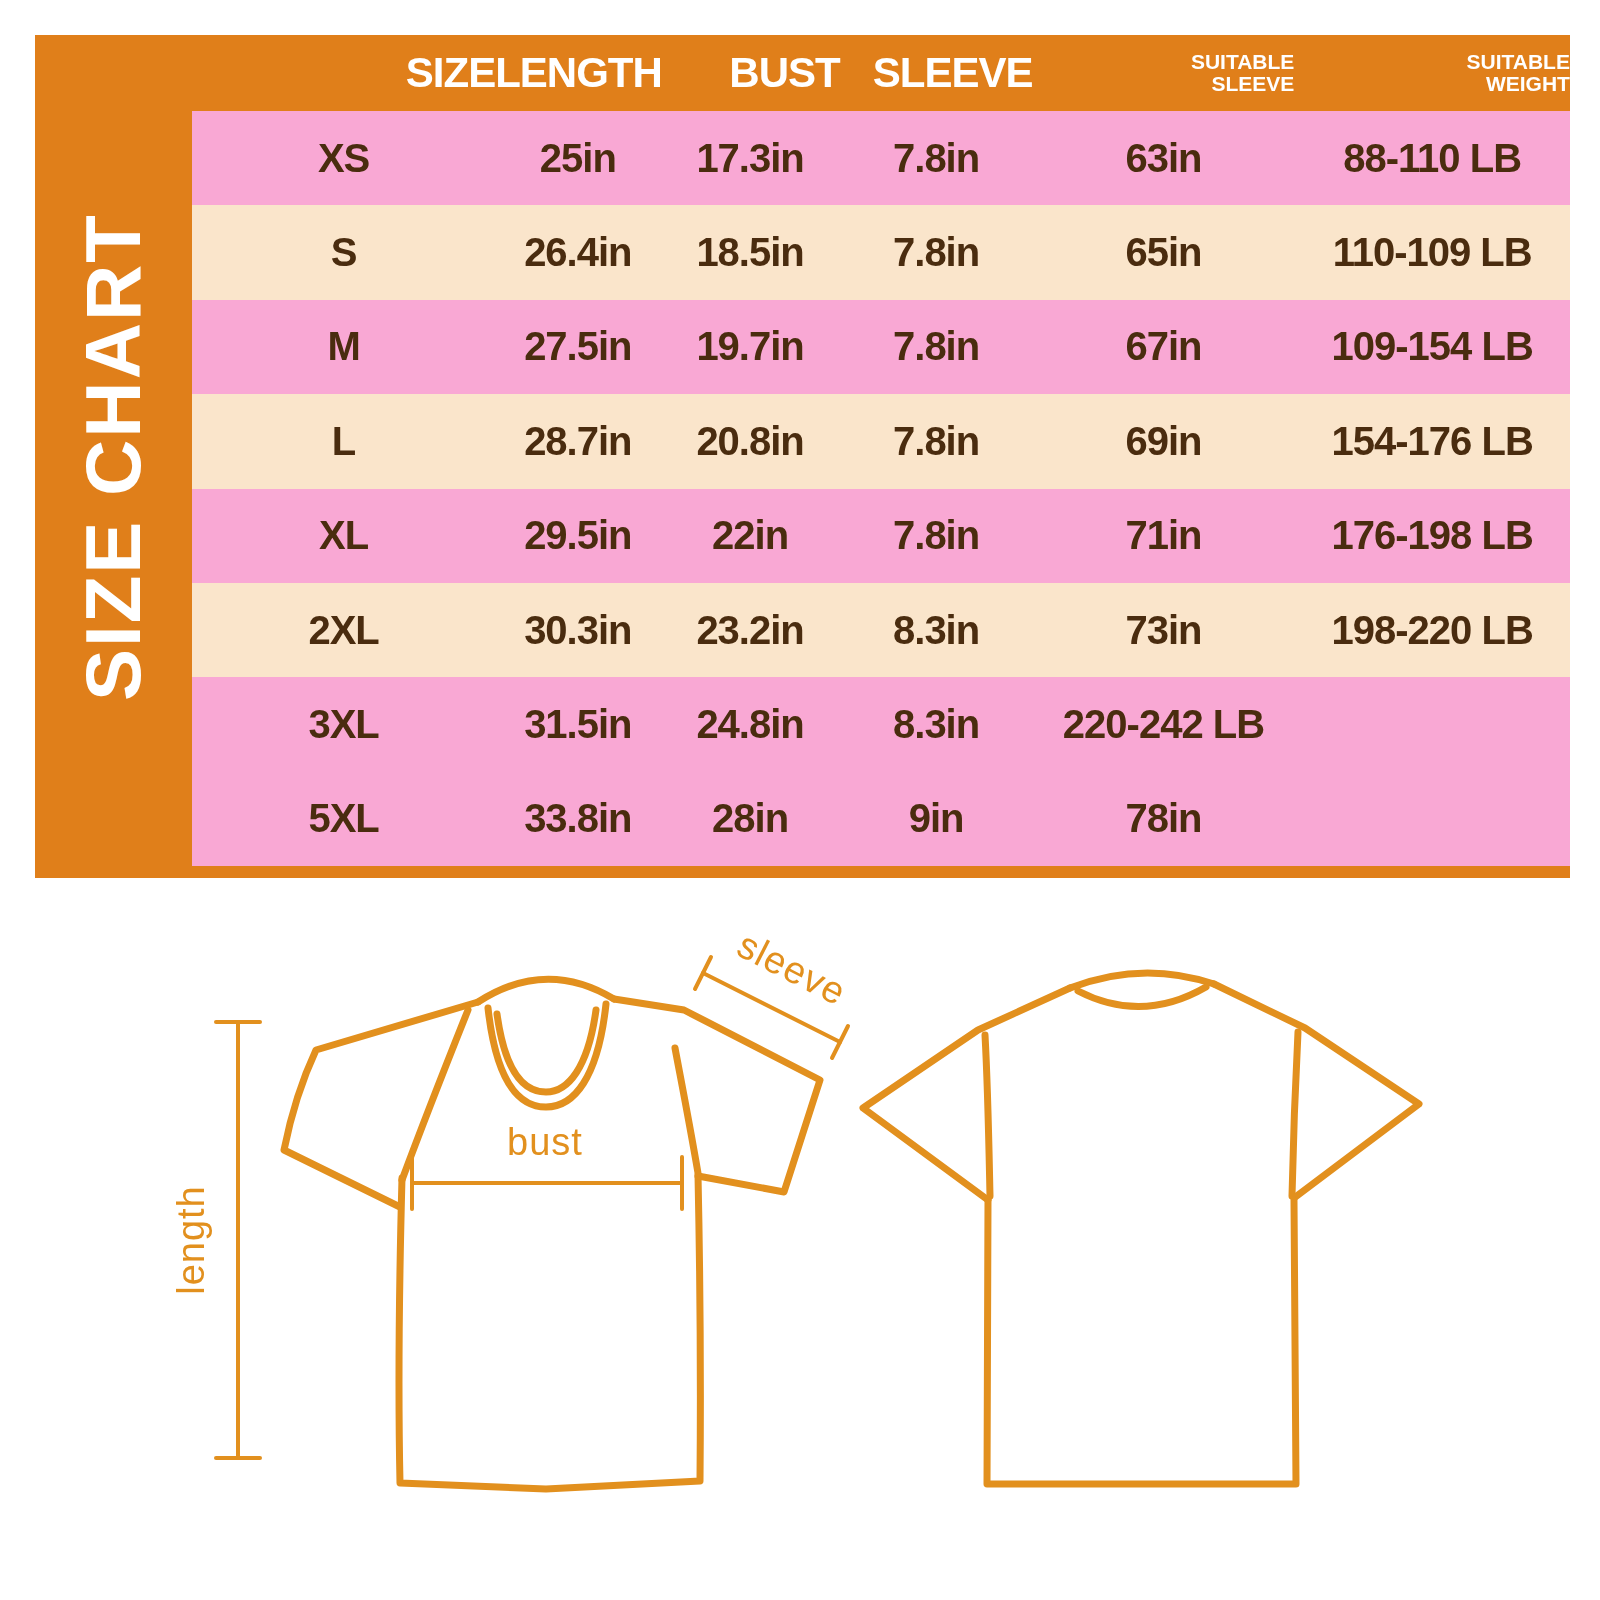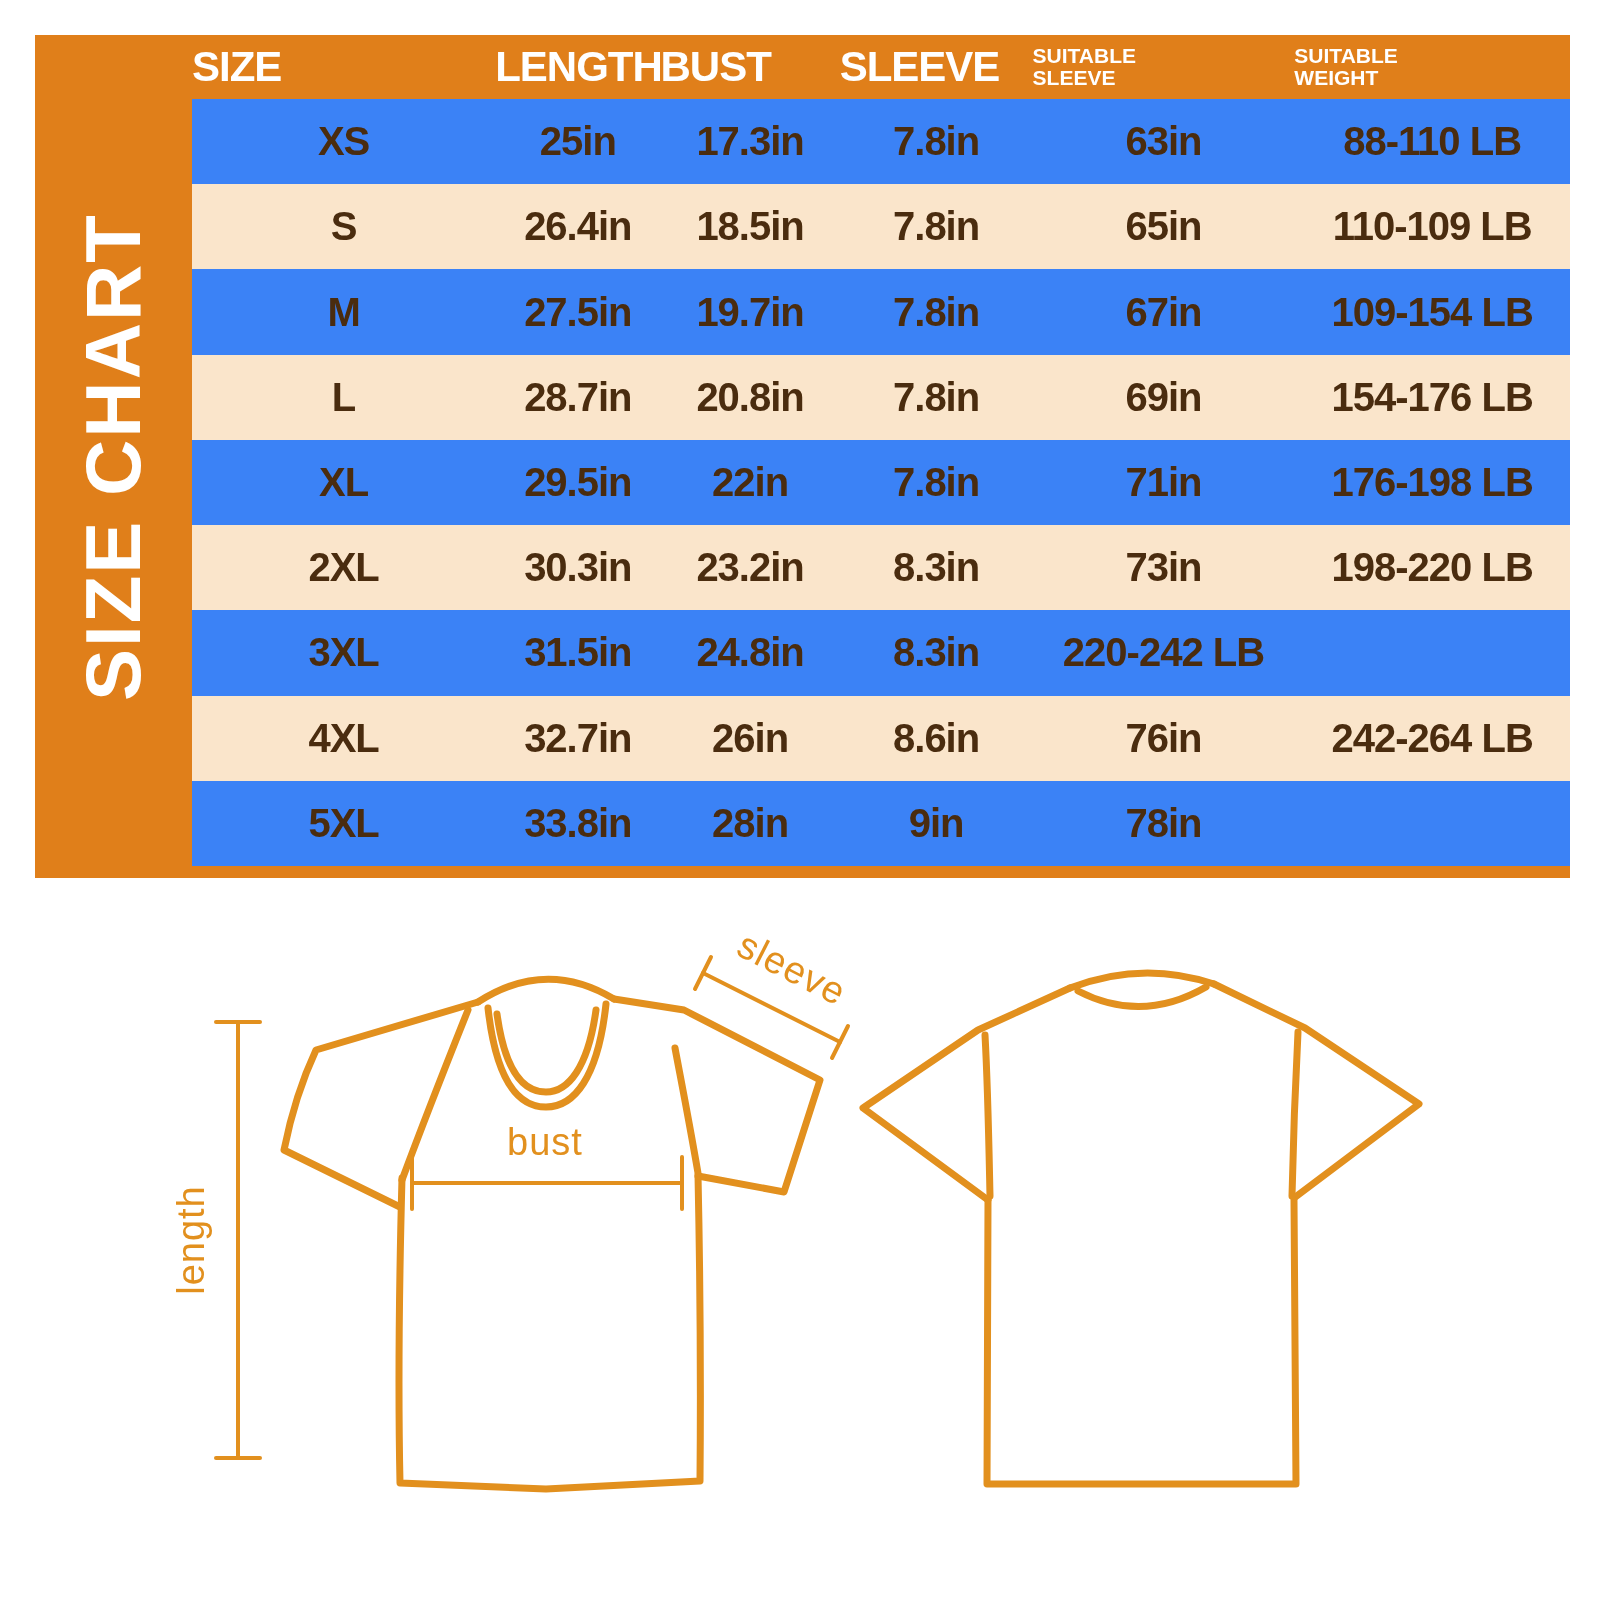--- a/index.html
+++ b/index.html
@@ -4,26 +4,26 @@
 <style>
   html,body{margin:0;padding:0;background:#ffffff;}
   body{width:1600px;height:1600px;position:relative;font-family:"Liberation Sans",sans-serif;overflow:hidden;}
 
   
   .card{position:absolute;left:35px;top:35px;width:1535px;height:843px;background:#E07F1A;}
   .sidebar{position:absolute;left:0;top:0;width:157px;height:100%;display:flex;align-items:center;justify-content:center;}
   .vtitle{color:#ffffff;font-weight:bold;font-size:78px;letter-spacing:2px;
           writing-mode:vertical-rl;transform:rotate(180deg);white-space:nowrap;}
   .main{position:absolute;left:157px;top:0;right:0;bottom:12px;display:flex;flex-direction:column;}
-  .hdr{height:64px;display:grid;grid-template-columns:22% 12% 13% 14% 19% 20%;
-       align-items:center;color:#ffffff;font-weight:bold;text-align:left;}
+  .hdr{height:76px;display:grid;grid-template-columns:22% 12% 13% 14% 19% 20%;
+       align-items:center;color:#ffffff;font-weight:bold;text-align:right;}
   .hdr .h1{font-size:42px;letter-spacing:-1px;}
   .hdr .h2{font-size:21px;line-height:1.05;letter-spacing:0;}
   .row{flex:1;display:grid;grid-template-columns:22% 12% 13% 14% 19% 20%;
-       align-items:center;background:#3b82f6;text-align:center;
+       align-items:center;background:#f9a8d4;text-align:center;
        color:#4A2C0F;font-weight:bold;font-size:40px;letter-spacing:-1px;}
   .row.alt{background:#FAE5CB;}
 
   
   .diagram{position:absolute;left:0;top:920px;width:1600px;height:680px;}
   .shirt{fill:none;stroke:#E2901E;stroke-width:7;stroke-linecap:round;stroke-linejoin:round;}
   .meas{fill:none;stroke:#E2901E;stroke-width:4;stroke-linecap:round;}
   .mlabel{fill:#E2901E;font-family:"Liberation Sans",sans-serif;font-size:38px;letter-spacing:1px;}
 </style>
 </head>
@@ -97,28 +97,20 @@
       <div>73in</div>
       <div>198-220 LB</div>
     </div>
     <div class="row">
       <div>3XL</div>
       <div>31.5in</div>
       <div>24.8in</div>
       <div>8.3in</div>
       <div>220-242 LB</div>
     </div>
-    <div class="row alt">
-      <div>4XL</div>
-      <div>32.7in</div>
-      <div>26in</div>
-      <div>8.6in</div>
-      <div>76in</div>
-      <div>242-264 LB</div>
-    </div>
     <div class="row">
       <div>5XL</div>
       <div>33.8in</div>
       <div>28in</div>
       <div>9in</div>
       <div>78in</div>
     </div>
   </div>
 </div>
 

